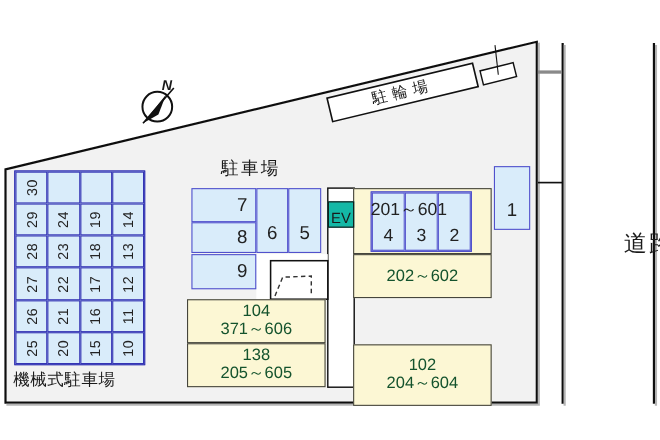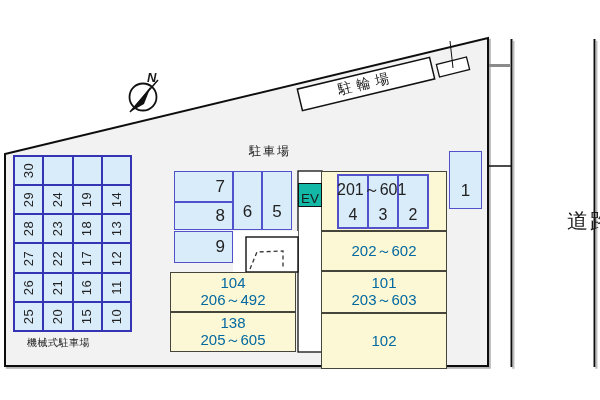--- a/index.html
+++ b/index.html
@@ -28,21 +28,21 @@
   .pcell{
     background:#d9ecfa;border:1.6px solid #5151cc;z-index:2;
     display:flex;font-size:17px;color:#222;
   }
   .pr{align-items:center;justify-content:flex-end;padding-right:7px;}
   .pb{align-items:flex-end;justify-content:center;padding-bottom:7px;}
   
   .bblock{
     background:#fcf7d4;border:1.5px solid #45453c;z-index:2;
     display:flex;flex-direction:column;align-items:center;justify-content:center;
-    font-size:15px;line-height:1.12;color:#0369a1;text-align:center;
+    font-size:15px;line-height:1.12;color:#14532d;text-align:center;
   }
   
   #piloti{
     left:337px;top:174px;width:92px;height:55px;z-index:3;
     display:grid;grid-template-columns:1fr 1fr 1fr;
     border:1.6px solid #5151cc;background:#5151cc;
   }
   .pilcell{
     background:#d9ecfa;border:0.8px solid #5151cc;
     display:flex;align-items:flex-end;justify-content:center;
@@ -53,22 +53,22 @@
     font-size:16px;color:#222;white-space:nowrap;
   }
   
   #evBox{
     left:298px;top:183px;width:24px;height:24px;z-index:3;
     background:#14b8a6;border:1.8px solid #111;
     display:flex;align-items:flex-end;justify-content:center;font-size:13.5px;
   }
   
   .lbl{z-index:5;white-space:nowrap;}
-  #lblParking{left:201px;top:143px;font-size:12px;letter-spacing:2px;margin-left:48px;}
-  #lblMech{left:12px;top:336px;font-size:10px;letter-spacing:0.5px;margin-left:15px;}
+  #lblParking{left:201px;top:143px;font-size:16px;letter-spacing:2px;}
+  #lblMech{left:12px;top:336px;font-size:15px;letter-spacing:0.5px;}
   #lblRoad{left:567px;top:207px;font-size:21px;letter-spacing:2px;}
   #lblGarbage{left:413px;top:22px;font-size:14.5px;letter-spacing:0.5px;}
   #lblNorth{left:147px;top:70px;font-size:13px;font-style:italic;font-weight:bold;}
   #lblBicycle{
     left:306px;top:74px;width:120px;height:20px;z-index:5;
     transform:rotate(-13.5deg);transform-origin:center;
     display:flex;align-items:center;justify-content:center;
     font-size:14px;letter-spacing:5px;
   }
 </style>
@@ -205,35 +205,32 @@
   <div class="abs pcell pb" style="left:262px;top:171px;width:30px;height:59px;">
       <span>5</span>
     </div>
   <div class="abs pcell pb" style="left:449px;top:151px;width:33px;height:58px;z-index:3;">
       <span>1</span>
     </div>
 
   <div class="abs bblock" style="left:321px;top:171px;width:126px;height:60px;"></div>
   <div class="abs bblock" style="left:170px;top:272px;width:126px;height:40px;">
     <span>104</span>
-    <span>206～492</span>
+    <span>371～606</span>
   </div>
   <div class="abs bblock" style="left:170px;top:312px;width:126px;height:40px;">
     <span>138</span>
     <span>205～605</span>
   </div>
   <div class="abs bblock" style="left:321px;top:231px;width:126px;height:40px;">
     <span>202～602</span>
   </div>
-  <div class="abs bblock" style="left:321px;top:271px;width:126px;height:42px;">
-    <span>101</span>
-    <span>203～603</span>
-  </div>
   <div class="abs bblock" style="left:321px;top:313px;width:126px;height:56px;">
     <span>102</span>
+    <span>204～604</span>
   </div>
 
   <div id="piloti" class="abs">
     <div class="pilcell">
         <span>4</span>
       </div>
     <div class="pilcell">
         <span>3</span>
       </div>
     <div class="pilcell">

